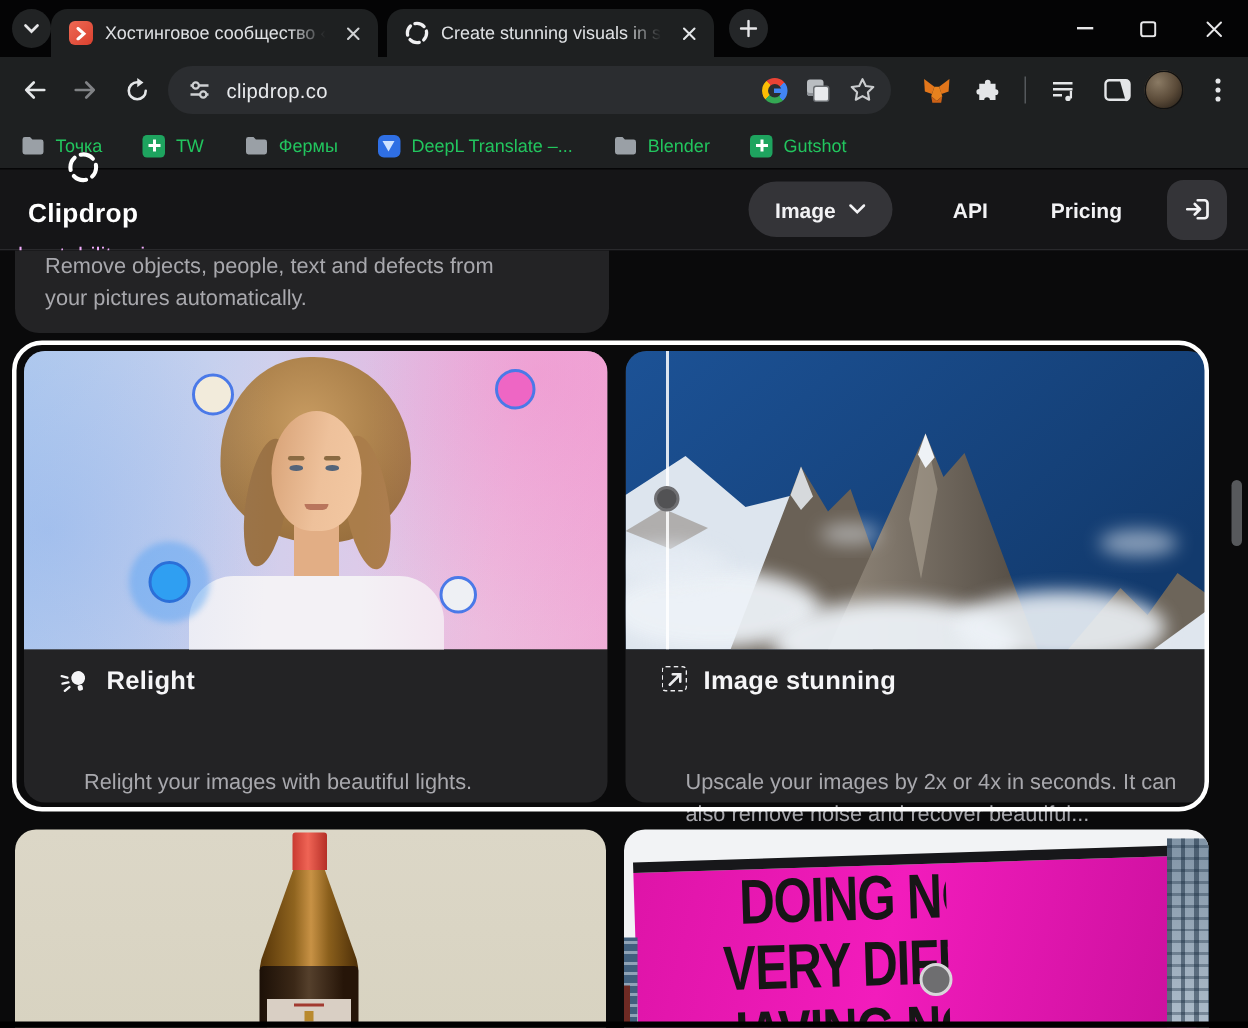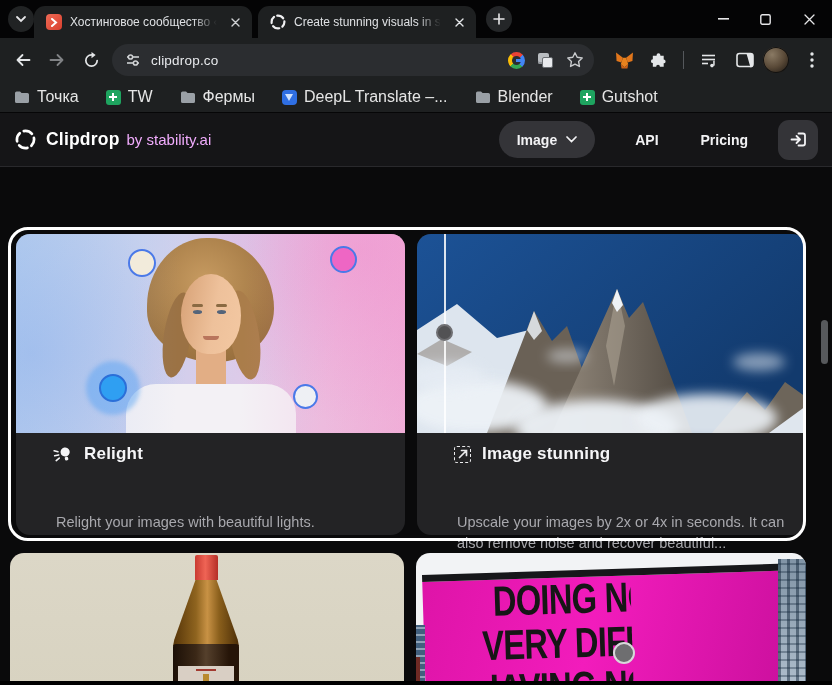--- a/index.html
+++ b/index.html
@@ -42,33 +42,33 @@
   .tr-icon::after { content:""; position:absolute; right:0; bottom:0; width:9px; height:9px; border-radius:2px;
     background:#e8eaed; border:1px solid #6a6e72; }
   .sep { position:absolute; top:13px; width:1px; height:18px; background:#55585c; }
   .avatar { position:absolute; top:9px; width:26px; height:26px; border-radius:50%;
     background:radial-gradient(circle at 35% 30%, #8a7a64, #5a4a38 50%, #241d16 90%); box-shadow:inset 0 0 0 1px #111; }
 
   
   .bookmarks { position:absolute; left:0; top:82px; width:832px; height:30px; background:#1e2021;
     display:flex; align-items:center; padding-left:14px; gap:27px; }
   .bm { display:flex; align-items:center; gap:7px; }
-  .bm-label { font-size:16px; font-weight:500; color:#e5e5e5; white-space:nowrap; }
+  .bm-label { font-size:12px; font-weight:500; color:#22c55e; white-space:nowrap; }
   .bm-green { width:15px; height:15px; border-radius:3px; background:#1ea45f; position:relative; }
   .bm-green::before, .bm-green::after { content:""; position:absolute; background:#fff; }
   .bm-green::before { left:3.5px; top:6.5px; width:8px; height:2px; }
   .bm-green::after { left:6.5px; top:3.5px; width:2px; height:8px; }
   .bm-deepl { width:15px; height:15px; border-radius:4px; background:#2f6fe4; position:relative; }
   .bm-deepl::before { content:""; position:absolute; left:3px; top:4px;
     border-left:4.5px solid transparent; border-right:4.5px solid transparent; border-top:7px solid #cfe2ff; }
 
   
   .siteheader { position:absolute; left:0; top:112px; width:832px; height:55px; background:#151517;
     border-top:1px solid #060607; border-bottom:1px solid #29292c; display:flex; align-items:center; }
-  .brand { display:flex; align-items:center; margin-left:14px; gap:9px; }
+  .brand { display:flex; align-items:center; margin-left:14px; gap:9px;flex-direction:column; }
   .brand-name { font-size:17.5px; font-weight:700; color:#fff; letter-spacing:.2px; }
   .brand-by { font-size:15px; color:#f0abfc; margin-left:-2px; }
   .nav { position:absolute; right:14px; top:0; height:100%; display:flex; align-items:center; }
   .tools-btn { height:37px; padding:0 18px; border-radius:19px; background:#343438; display:flex; align-items:center; gap:9px; }
   .nav-label { font-size:14px; font-weight:600; color:#f2f2f4; }
   .nav-link { font-size:14px; font-weight:600; color:#f2f2f4; }
   .nav-api { margin-left:40px; } .nav-pricing { margin-left:42px; }
   .login-btn { margin-left:30px; width:40px; height:40px; border-radius:11px; background:#343438;
     display:flex; align-items:center; justify-content:center; }
 
@@ -81,21 +81,21 @@
   .topcard-r { left:418px; top:0; width:388px; height:55px; border-radius:0 0 16px 16px; }
   .topcard-text { position:absolute; left:20px; top:1px; width:310px; }
 
   .ring { position:absolute; left:8px; top:60px; width:798px; height:314px; border:3.5px solid #fff;
     border-radius:20px; pointer-events:none; z-index:5; }
 
   .midcard { top:67px; width:389px; height:301px; border-radius:14px; }
   .card-relight { left:16px; }
   .card-upscaler { left:417px; }
   .card-img { position:absolute; left:0; top:0; width:389px; height:199px; border-radius:14px 14px 0 0; overflow:hidden; }
-  .title-row { position:absolute; left:37px; top:210px; display:flex; align-items:center; gap:11px; }
+  .title-row { position:absolute; left:24px; top:210px; display:flex; gap:11px; }
   .card-title { font-size:17px; font-weight:700; color:#f5f5f7; letter-spacing:.2px; }
   .mid-desc { position:absolute; left:40px; top:248px; width:330px;margin-top:30px; }
   .upscaler-desc { width:332px; }
 
   
   .relight-bg { position:absolute; inset:0;
     background:linear-gradient(100deg,#bdd2ee 0%,#c9d2ee 30%,#dccbe9 58%,#ecc4e1 80%,#efbddc 100%); }
   .relight-glow { position:absolute; inset:0;
     background:radial-gradient(circle at 88% 8%, rgba(240,130,200,.45), transparent 45%),
                radial-gradient(circle at 4% 60%, rgba(130,170,235,.4), transparent 40%); }
@@ -412,20 +412,23 @@
             <path d="M9.5 3.5 h4.5 a2 2 0 0 1 2 2 v8 a2 2 0 0 1 -2 2 H9.5" fill="none" stroke="#f2f2f4" stroke-width="1.8" stroke-linecap="round"></path>
             <path d="M2.5 9.5 h8 M7.5 6 L11 9.5 L7.5 13" fill="none" stroke="#f2f2f4" stroke-width="1.8" stroke-linecap="round" stroke-linejoin="round"></path>
           </svg>
         </span>
       </div>
     </div>
   </div>
 
   <div class="content">
 
+    <div class="card topcard-l">
+      <div class="card-desc topcard-text">Remove objects, people, text and defects from your pictures automatically.</div>
+    </div>
 
     <div class="ring"></div>
 
     <div class="card midcard card-relight">
       <div class="card-img">
         <div class="relight-bg"></div>
         <div class="relight-glow"></div>
         <div class="hair"></div>
         <div class="strand-l"></div>
         <div class="strand-r"></div>

